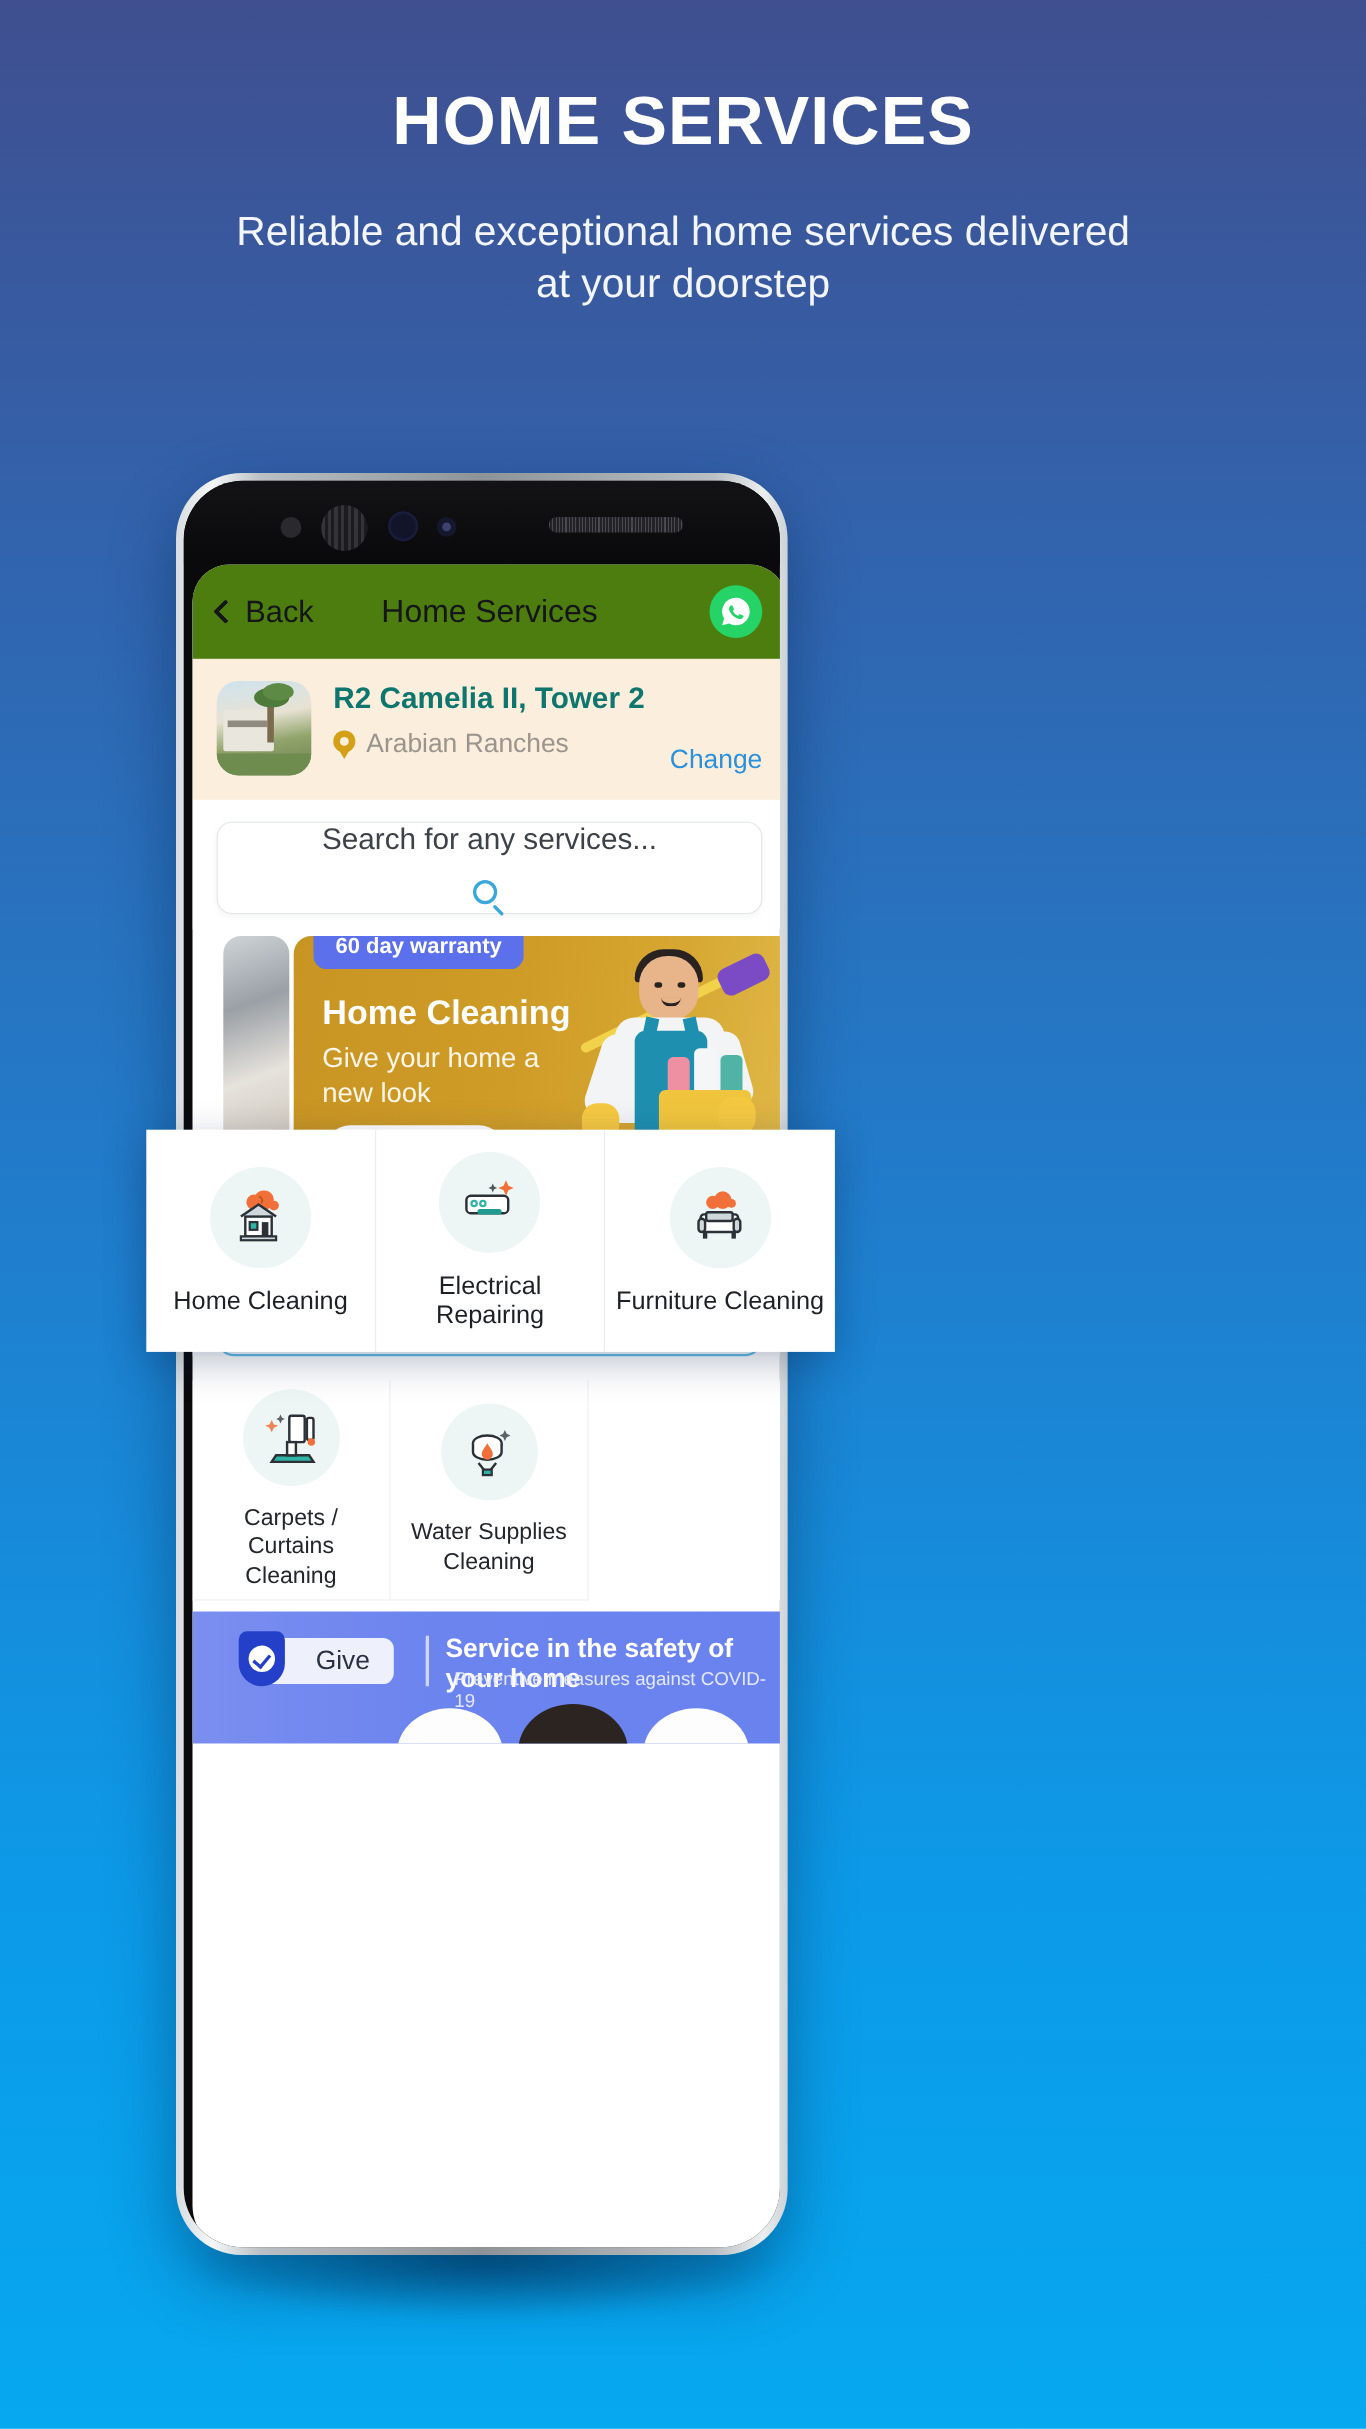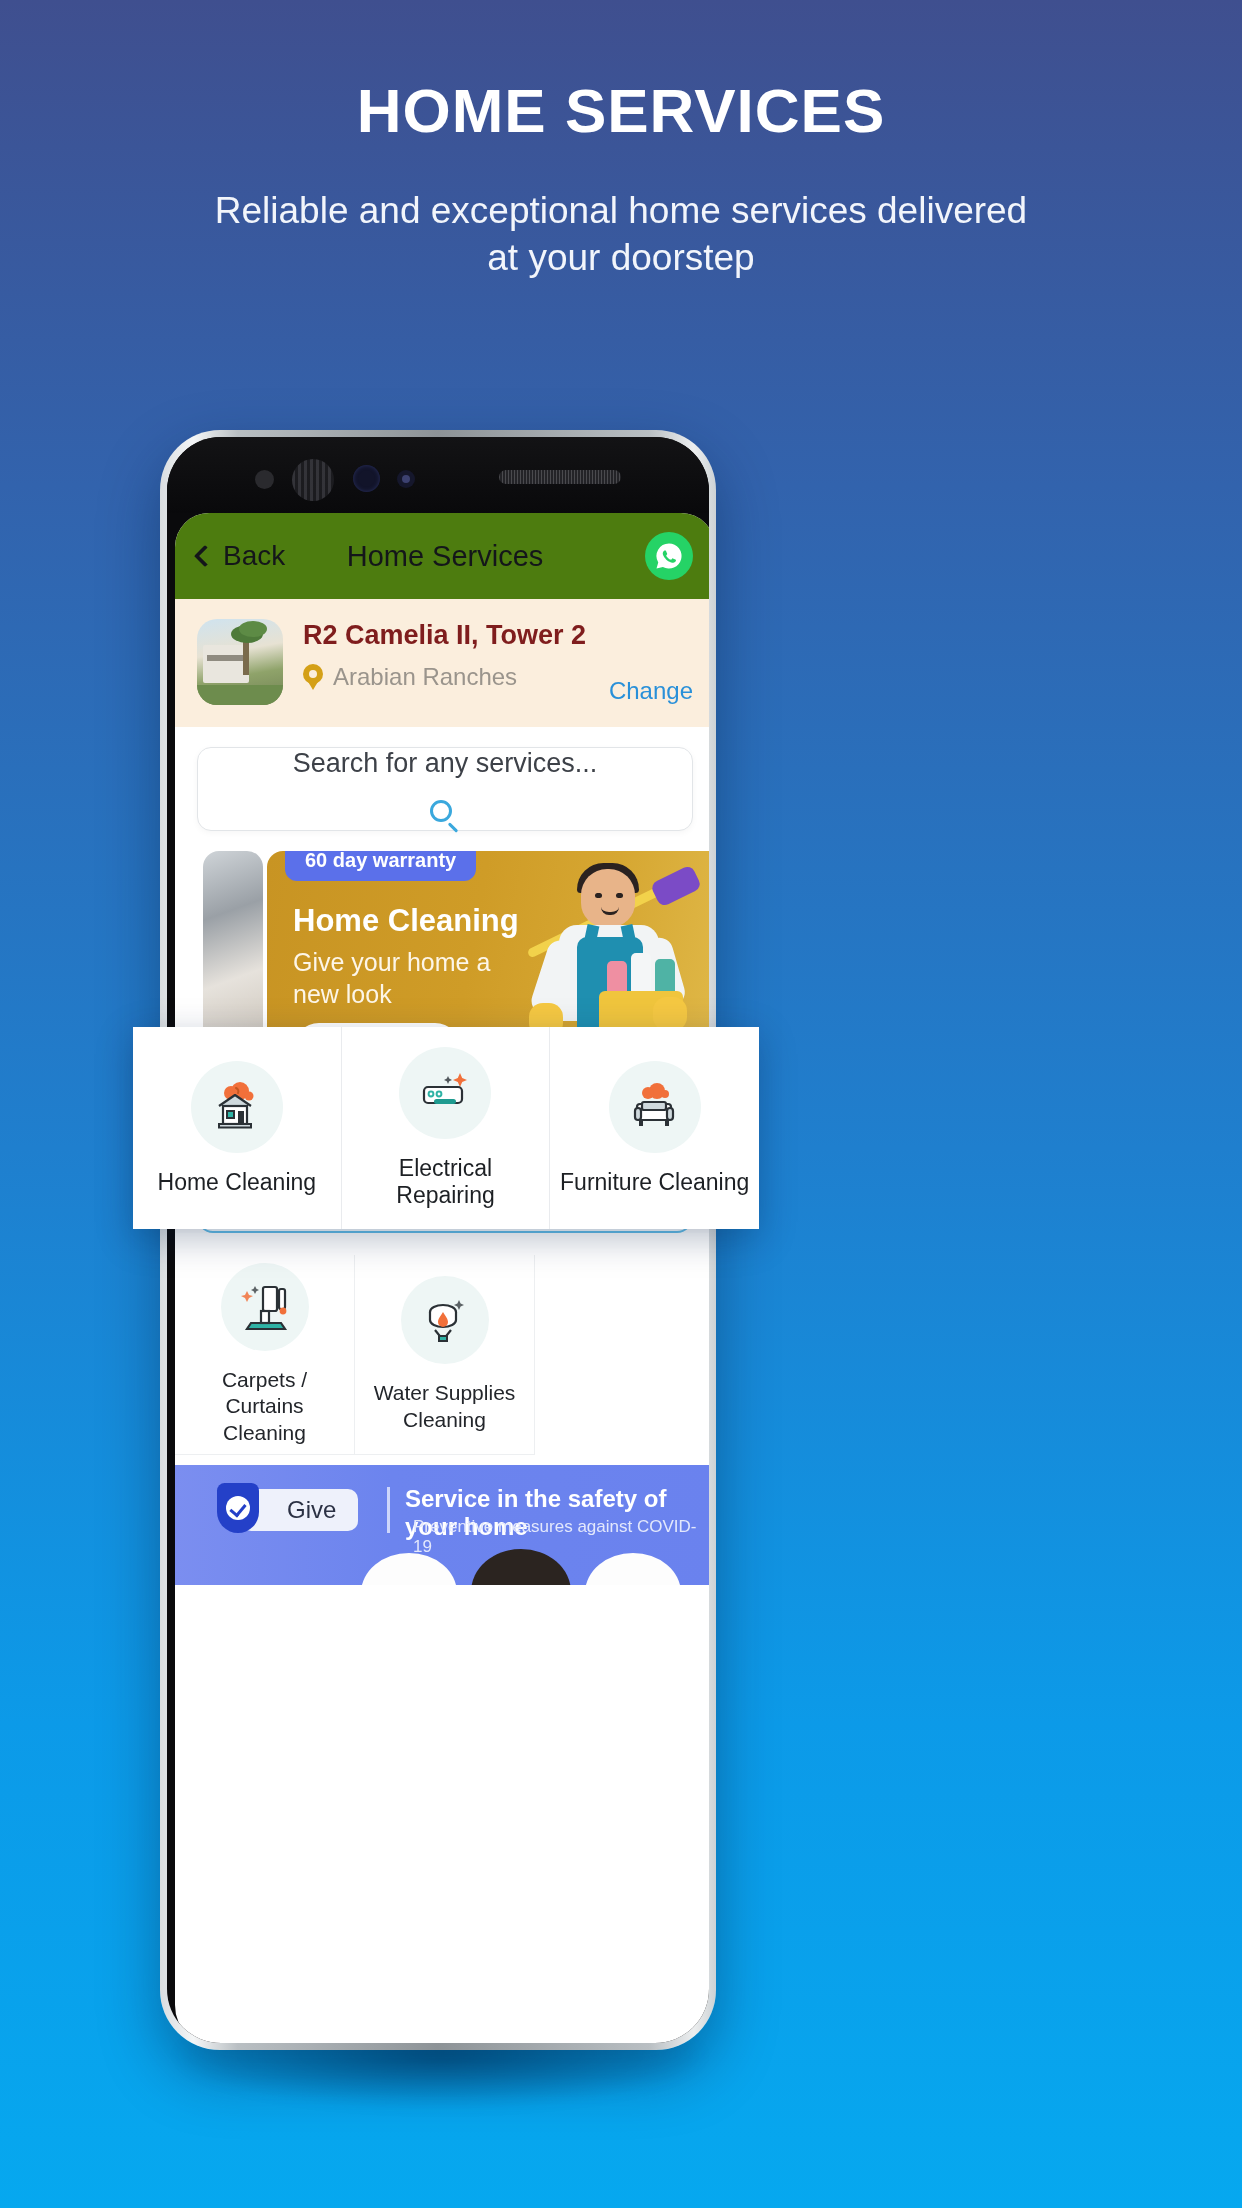--- a/index.html
+++ b/index.html
@@ -92,21 +92,21 @@
     background:linear-gradient(170deg,#cfe3ef 0%,#e7e2d3 38%,#8fa36a 64%,#6f7f52 100%);
     position:relative;
   }
   .addr-thumb .villa { position:absolute; left:6px; top:26px; width:46px; height:38px; background:#e9e6de; border-radius:2px; }
   .addr-thumb .villa2 { position:absolute; left:10px; top:36px; width:36px; height:6px; background:#8f8b80; }
   .addr-thumb .palm { position:absolute; left:46px; top:12px; width:6px; height:44px; background:#7a6b4c; }
   .addr-thumb .frond { position:absolute; left:34px; top:6px; width:32px; height:18px; border-radius:50%; background:#4e7a3a; }
   .addr-thumb .frond2 { position:absolute; left:42px; top:2px; width:28px; height:16px; border-radius:50%; background:#5d8b45; }
   .addr-thumb .lawn { position:absolute; left:0; bottom:0; width:100%; height:20px; background:#6d8c4d; }
   .addr-texts { flex:1; min-width:0; }
-  .addr-title { font-size:27px; font-weight:bold; color:#7f1d1d; line-height:1.2; }
+  .addr-title { font-size:27px; font-weight:bold; color:#0f766e; line-height:1.2; }
   .addr-sub-row { display:flex; align-items:center; gap:10px; margin-top:12px; }
   .pin-icon { width:20px; height:26px; position:relative; flex:none; }
   .pin-icon .head { position:absolute; top:0; left:0; width:20px; height:20px; border-radius:50%; background:#d4a017; }
   .pin-icon .tip { position:absolute; bottom:0; left:4px; width:0; height:0; border-left:6px solid transparent; border-right:6px solid transparent; border-top:10px solid #d4a017; }
   .pin-icon .hole { position:absolute; top:6px; left:6px; width:8px; height:8px; border-radius:50%; background:#fbeedd; }
   .addr-sub { font-size:24px; color:#9a948c; }
   .change-link {
     position:absolute; right:22px; bottom:22px;
     font-size:24px; color:#2990d9; cursor:pointer;
   }

